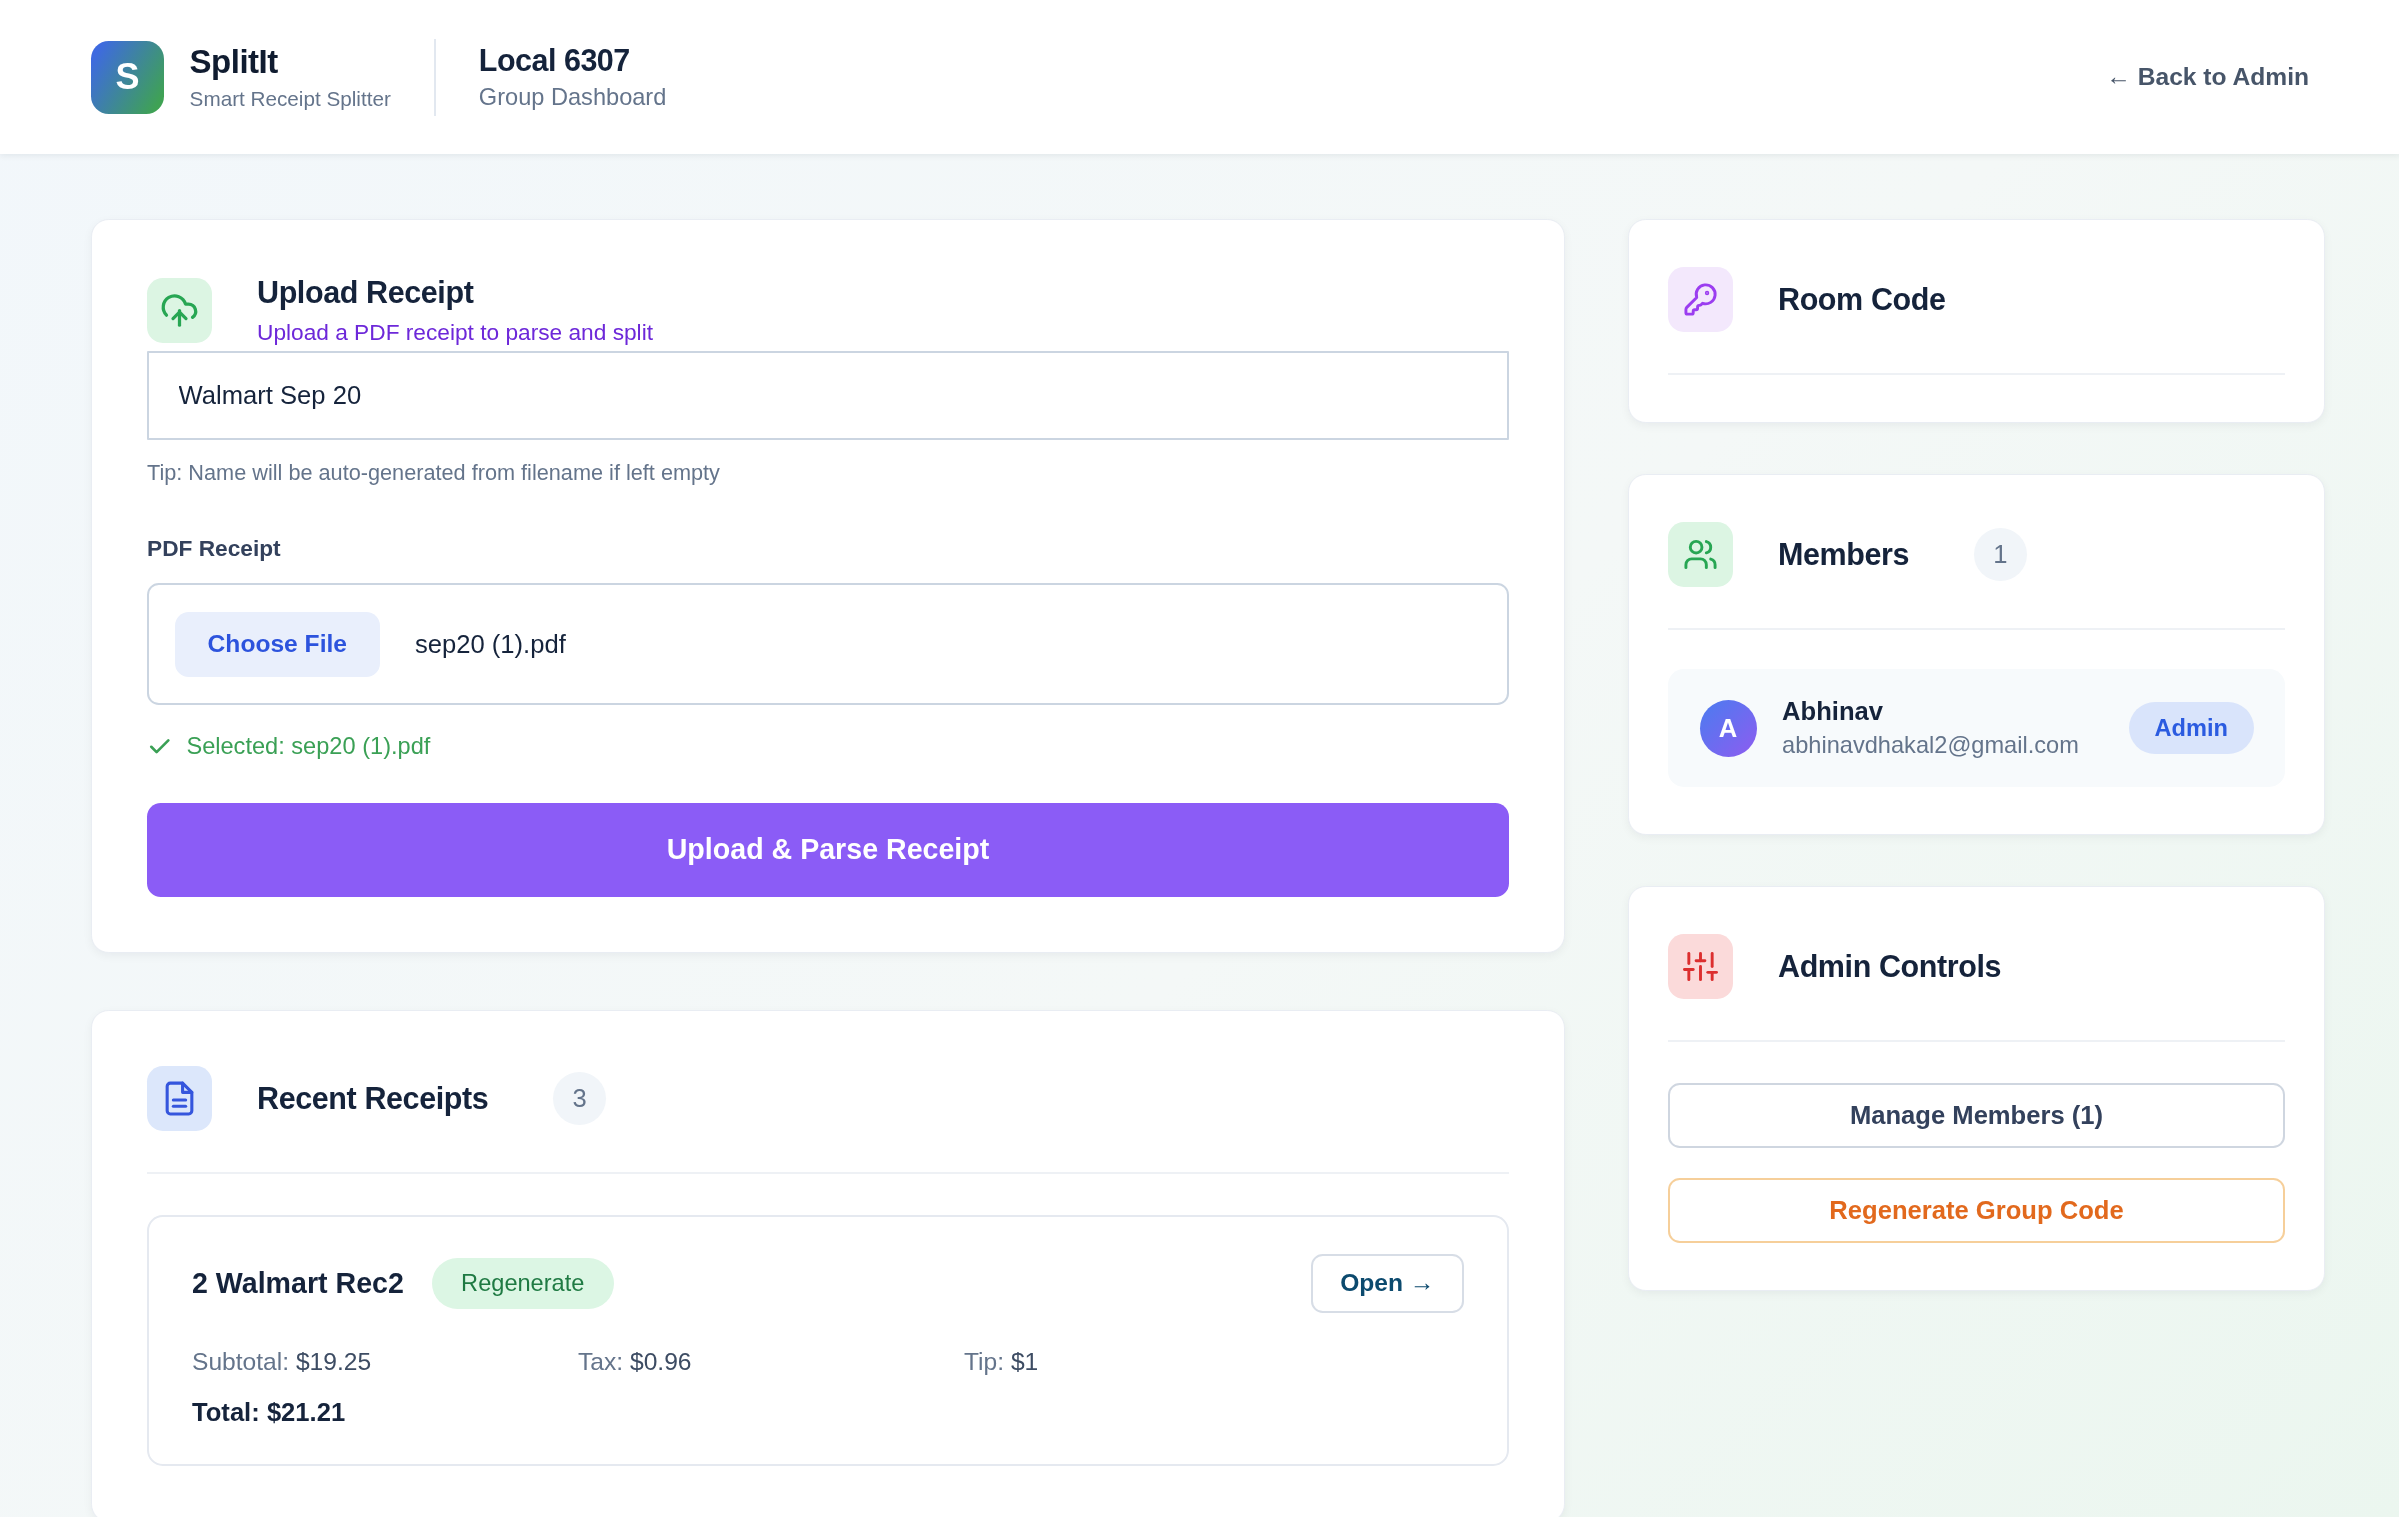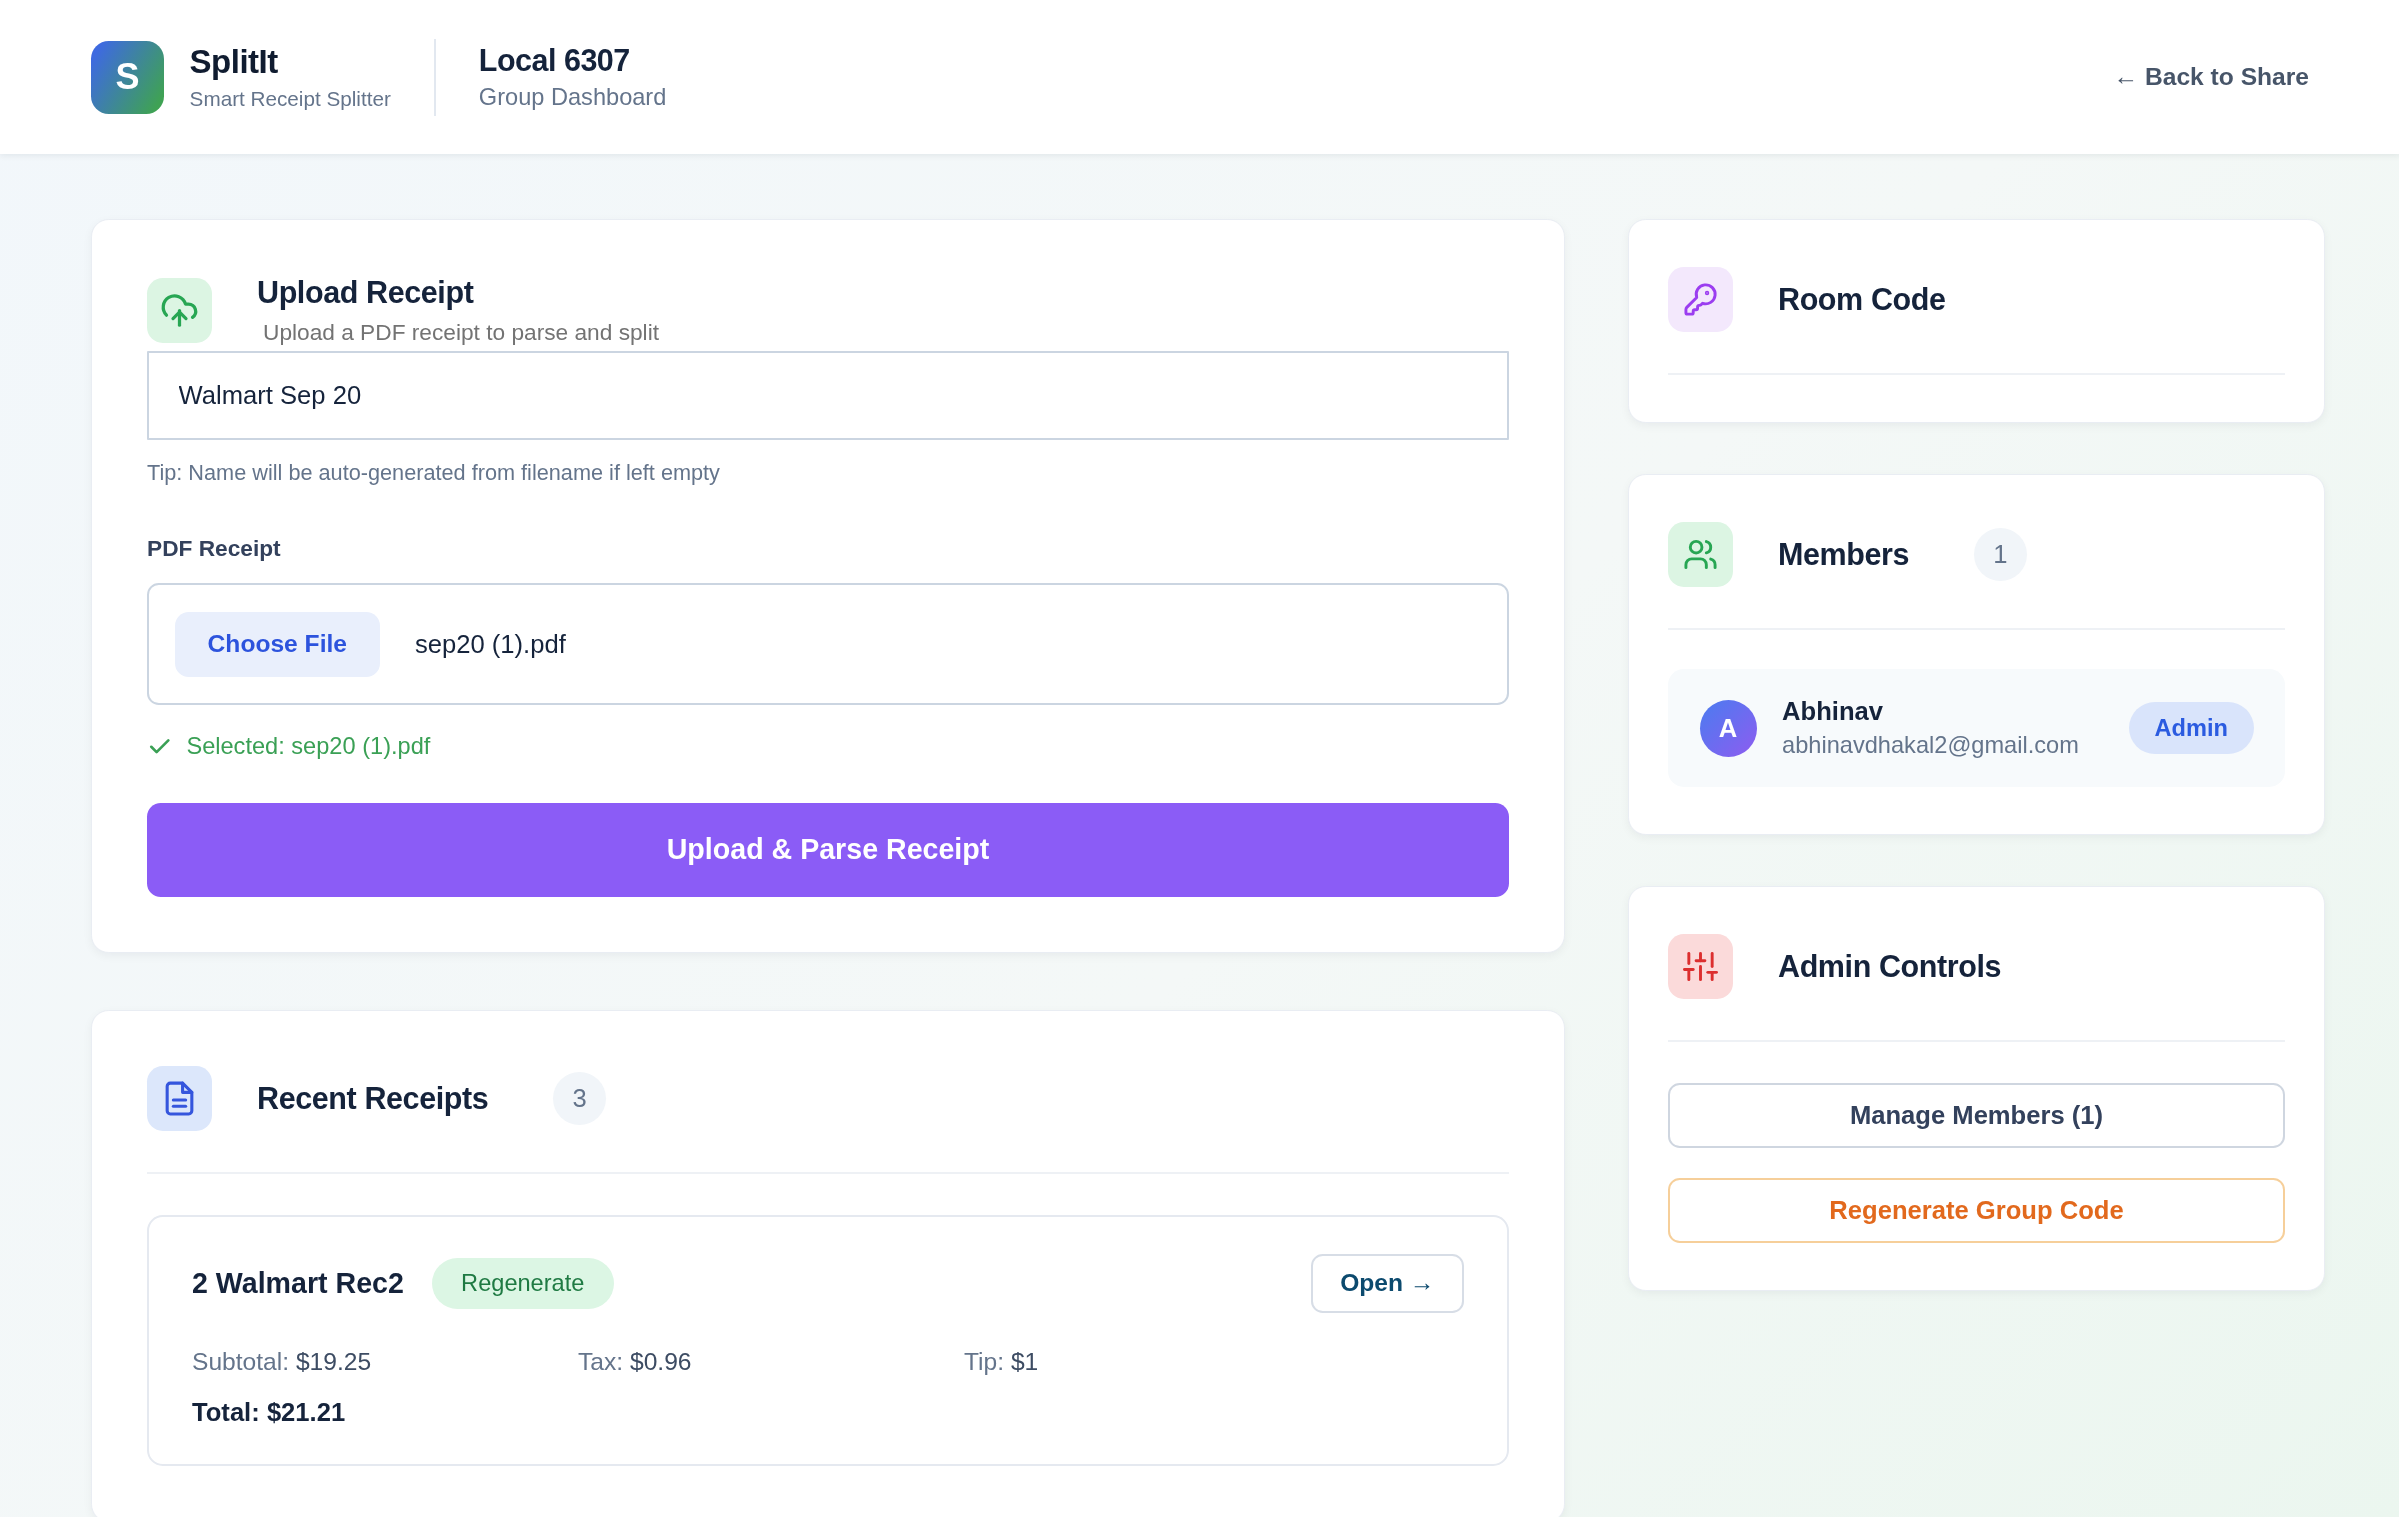--- a/index.html
+++ b/index.html
@@ -50,21 +50,21 @@
   .card-head { display:flex; align-items:center; gap:45px; }
   .icon-tile {
     width:65px; height:65px; border-radius:15.8px; flex:none;
     display:flex; align-items:center; justify-content:center;
   }
   .tile-green  { background:#dcf5e3; }
   .tile-purple { background:#f3e8fc; }
   .tile-blue   { background:#dce7fb; }
   .tile-red    { background:#fbdada; }
   .card-title { font-size:30.5px; font-weight:700; color:#15233b; letter-spacing:-0.4px; }
-  .card-sub   { font-size:22.7px; color:#737373; margin-top:8.9px;margin-left:6px; }
+  .card-sub   { font-size:22.7px; color:#6d28d9; margin-top:8.9px; }
   .count-badge {
     min-width:53px; height:53px; padding:0 17.7px; margin-left:19.7px;
     border-radius:984px; background:#f1f5f9; color:#64748b;
     font-size:25.6px; display:flex; align-items:center; justify-content:center;
   }
   .card-divider { height:2px; background:#eef1f5; margin-top:41px; }
 
   
   .form-label { font-size:22.7px; font-weight:600; color:#33415c; margin-top:49px; }
   .text-input {
@@ -176,21 +176,21 @@
   </div>
   <div class="brand-text">
     <div class="app-name">SplitIt</div>
     <div class="tagline">Smart Receipt Splitter</div>
   </div>
   <div class="header-divider"></div>
   <div>
     <div class="group-name">Local 6307</div>
     <div class="group-sub">Group Dashboard</div>
   </div>
-  <div class="back">← Back to Share</div>
+  <div class="back">← Back to Admin</div>
 </div>
 
 <div class="main">
 
   <div class="col-left">
 
     <div class="card pad-lg">
       <div class="card-head">
         <div class="icon-tile tile-green">
           <svg width="39" height="39" viewBox="0 0 24 24" fill="none" stroke="#27a653" stroke-width="2" stroke-linecap="round" stroke-linejoin="round">

